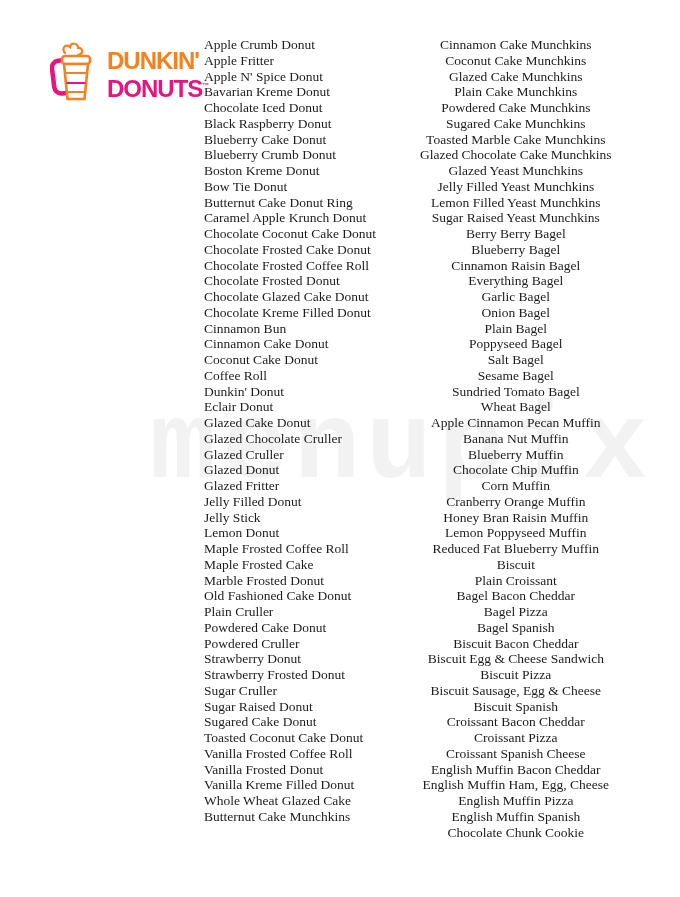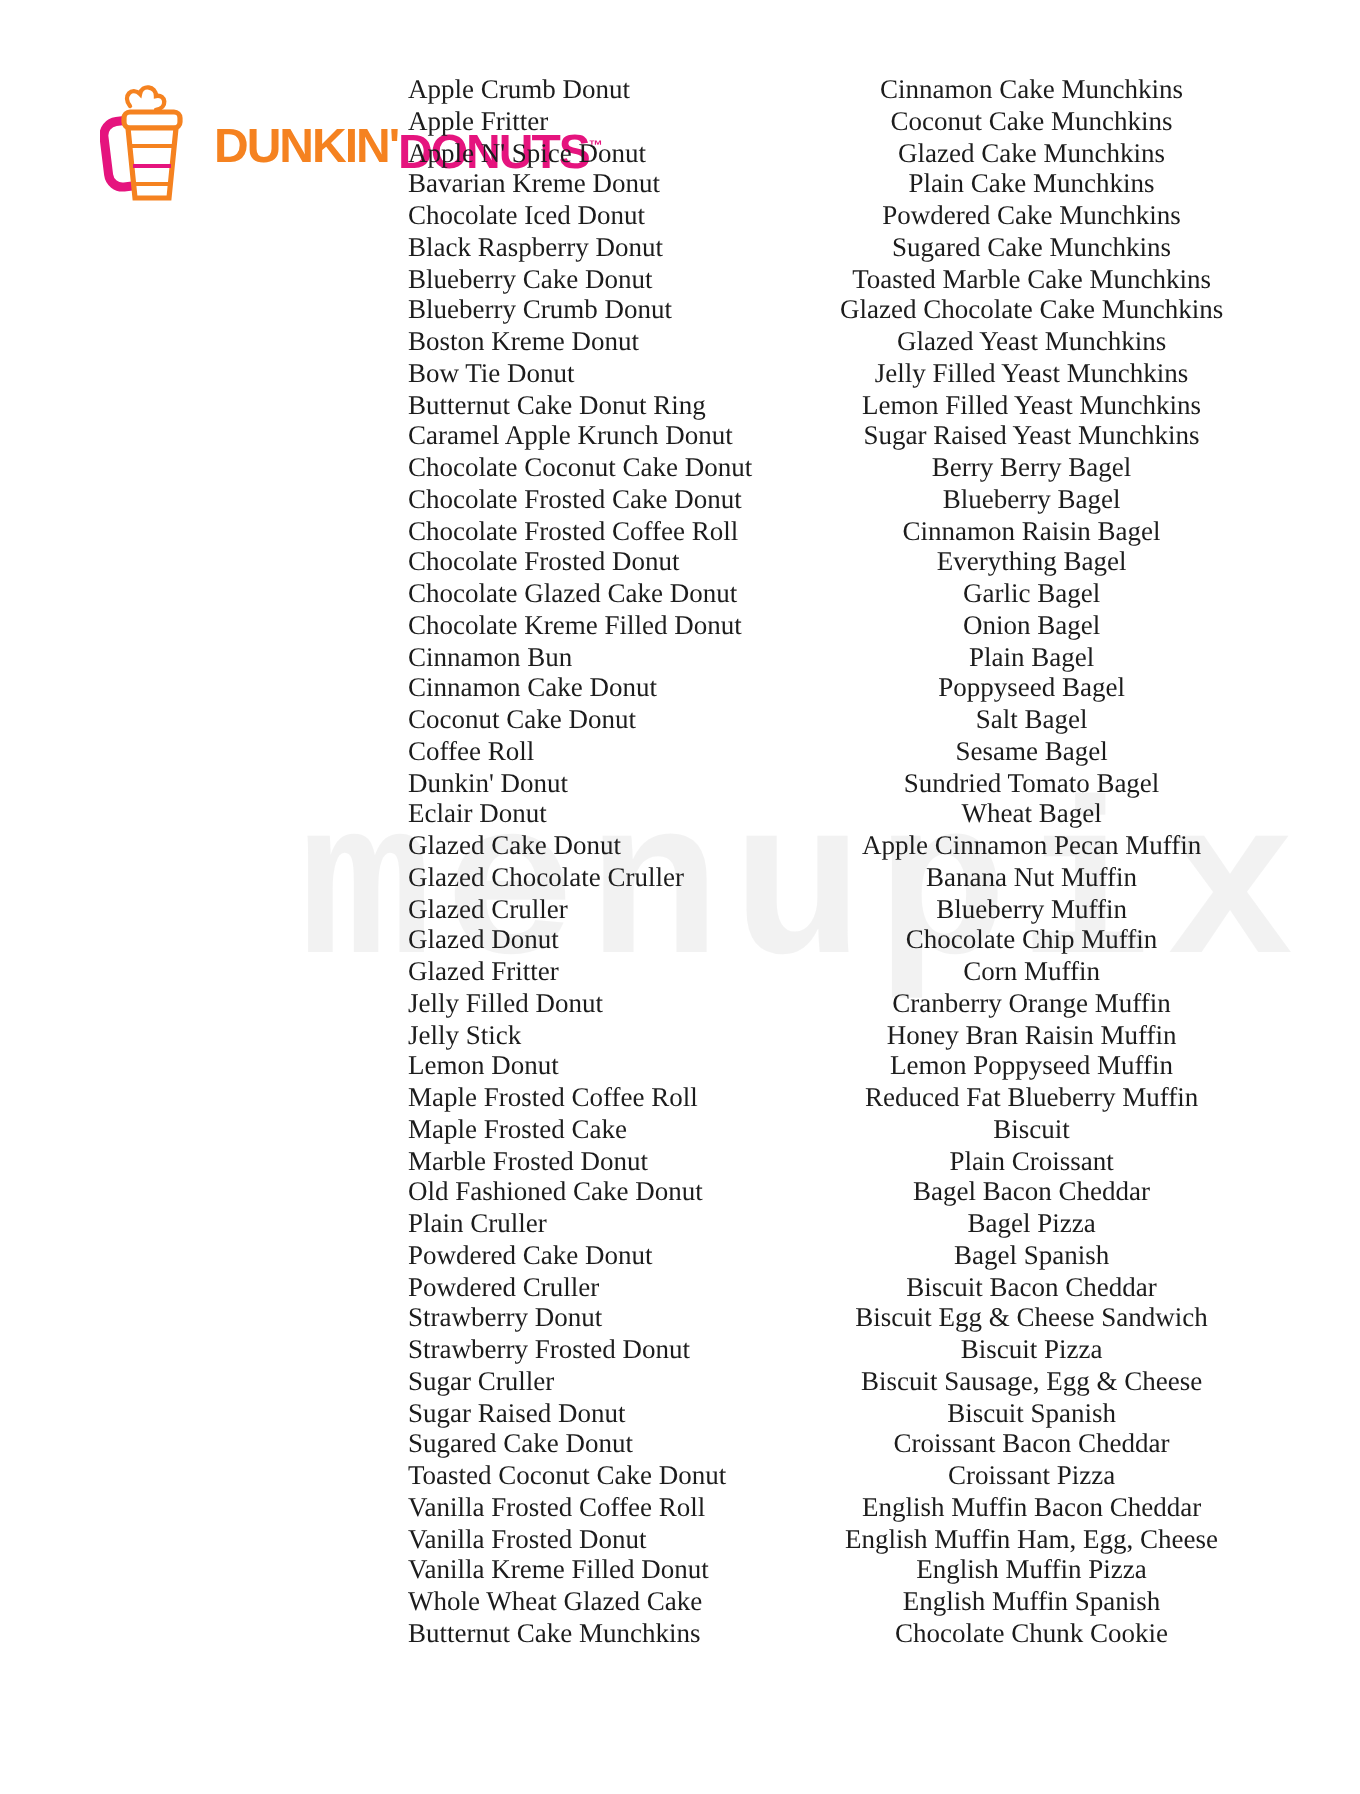--- a/index.html
+++ b/index.html
@@ -19,21 +19,21 @@
     position: absolute;
     left: 50px;
     top: 40px;
     display: flex;
     align-items: center;
     gap: 3px;
   }
   .logo-cup { display: inline-block; }
   .logo-text {
     display: flex;
-    flex-direction: row;
+    flex-direction: column;
     font-family: "Liberation Sans", sans-serif;
     font-weight: bold;
     font-size: 24px;
     line-height: 25px;
     letter-spacing: -1px;
     text-shadow: 1px 1px 0 #fff;
   }
   .logo-line1 { color: var(--dd-orange); }
   .logo-line2 { color: var(--dd-pink); position: relative; }
   .logo-tm {
@@ -191,20 +191,21 @@
       <div class="menu-item">Bagel Bacon Cheddar</div>
       <div class="menu-item">Bagel Pizza</div>
       <div class="menu-item">Bagel Spanish</div>
       <div class="menu-item">Biscuit Bacon Cheddar</div>
       <div class="menu-item">Biscuit Egg &amp; Cheese Sandwich</div>
       <div class="menu-item">Biscuit Pizza</div>
       <div class="menu-item">Biscuit Sausage, Egg &amp; Cheese</div>
       <div class="menu-item">Biscuit Spanish</div>
       <div class="menu-item">Croissant Bacon Cheddar</div>
       <div class="menu-item">Croissant Pizza</div>
+      <div class="menu-item">Croissant Spanish Cheese</div>
       <div class="menu-item">English Muffin Bacon Cheddar</div>
       <div class="menu-item">English Muffin Ham, Egg, Cheese</div>
       <div class="menu-item">English Muffin Pizza</div>
       <div class="menu-item">English Muffin Spanish</div>
       <div class="menu-item">Chocolate Chunk Cookie</div>
     </div>
 
 </div>
 
 </body></html>

